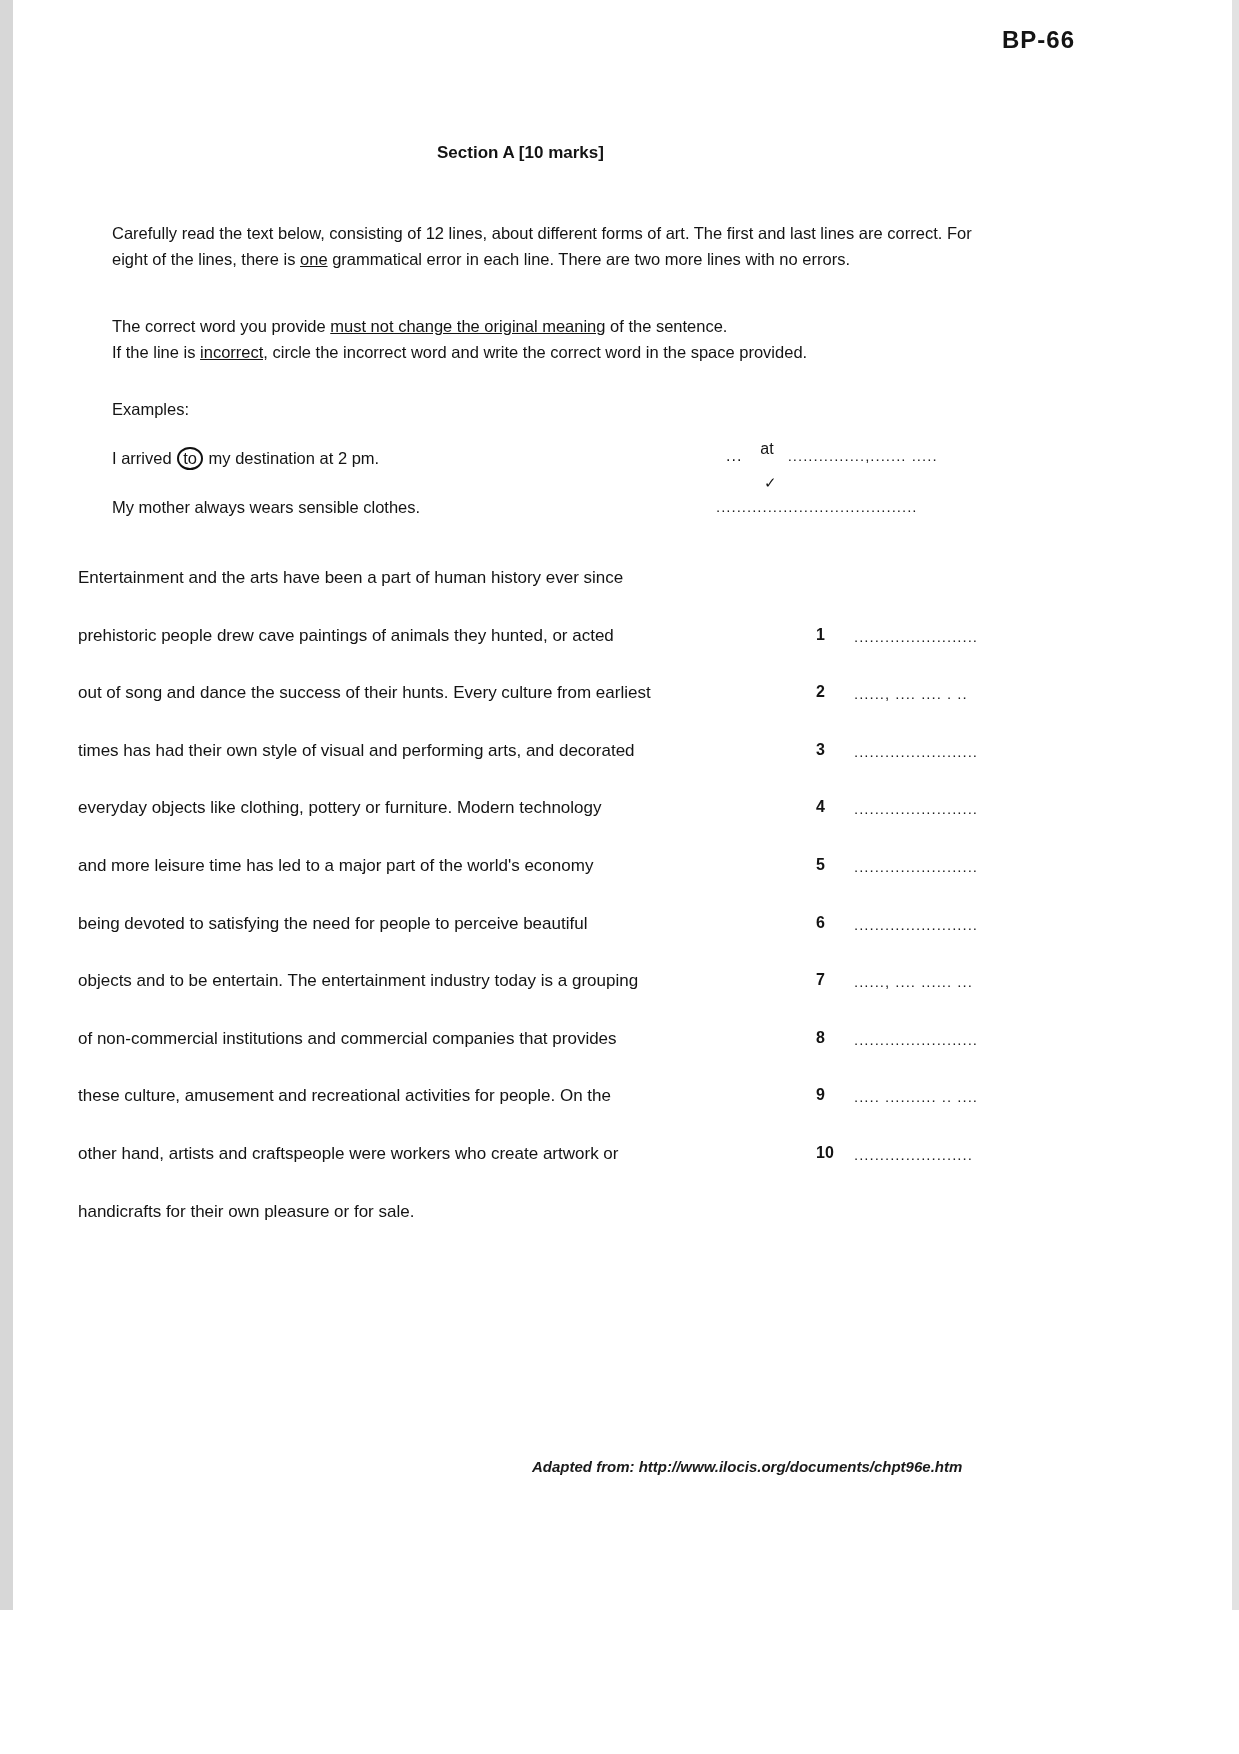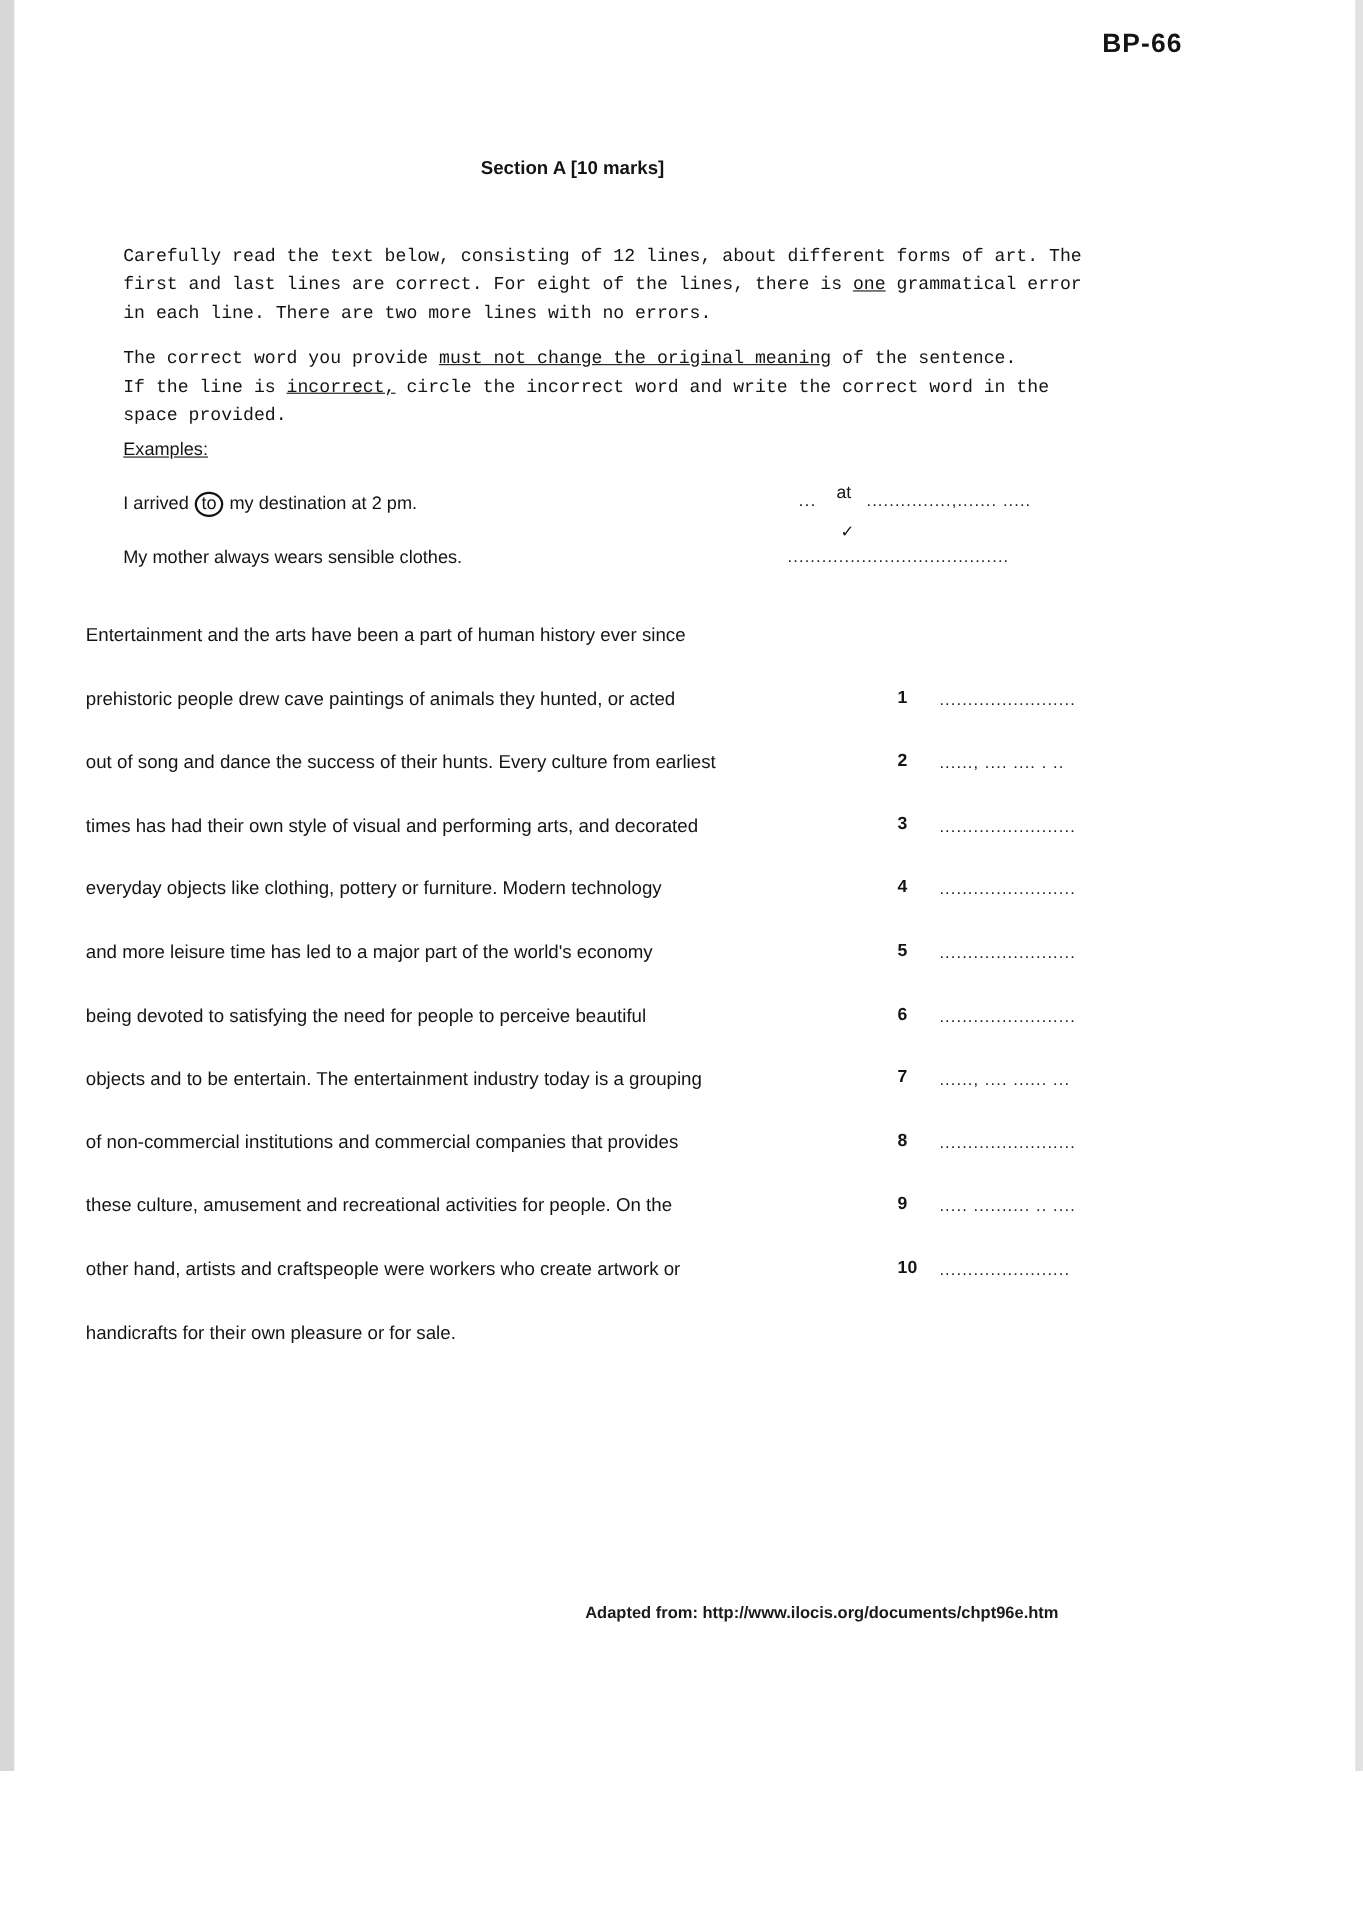--- a/index.html
+++ b/index.html
@@ -7,43 +7,43 @@
     position:relative;width:1239px;height:1610px;background:#ffffff;
     font-family:"Liberation Sans",sans-serif;color:#141414;overflow:hidden;
   }
   .edge{position:absolute;top:0;bottom:0;background:#d7d7d7;}
   .edge.left{left:0;width:13px;}
   .edge.right{right:0;width:7px;background:#e2e2e2;}
 
   .doc-code{position:absolute;top:26px;left:1002px;font-size:24px;font-weight:600;letter-spacing:1px;}
   .section-title{position:absolute;top:143px;left:437px;width:400px;font-size:17px;font-weight:700;}
 
-  .instr{position:absolute;left:112px;width:872px;font-size:16.5px;line-height:26px;font-family:Liberation Mono, monospace;}
+  .instr{position:absolute;left:112px;width:872px;font-size:16.5px;line-height:26px;}
   .instr-read{top:220px;}
   .instr-rules{top:313px;}
   .u{text-decoration:underline;}
-  .examples-label{position:absolute;left:112px;top:400px;font-size:16.5px;text-decoration:underline;}
+  .examples-label{position:absolute;left:112px;top:400px;font-size:16.5px;}
 
   .ex1-text{position:absolute;left:112px;top:447px;font-size:16.5px;}
   .circled{display:inline-block;border:2px solid #111;border-radius:50%;padding:0 4px;line-height:19px;margin:0 1px;}
   .ex1-answer{position:absolute;left:726px;top:447px;font-size:16px;white-space:nowrap;}
   .ex1-answer .pre{letter-spacing:1px;}
   .ex1-answer .ans{position:relative;top:-7px;margin:0 14px 0 18px;}
   .dots{letter-spacing:1px;font-size:15px;color:#1c1c1c;white-space:nowrap;}
   .ex-tick{position:absolute;left:764px;top:474px;font-size:15px;}
   .ex2-text{position:absolute;left:112px;top:498px;font-size:16.5px;}
   .ex2-dots{position:absolute;left:716px;top:498px;}
 
   .passage{position:absolute;left:78px;top:568px;width:960px;}
   .prow{position:relative;height:57.6px;}
   .prow .ptext{position:absolute;left:0;top:0;font-size:17px;white-space:nowrap;}
   .prow .pnum{position:absolute;left:738px;top:0;width:30px;font-size:16px;font-weight:700;text-align:left;}
   .prow .pdots{position:absolute;left:776px;top:2px;}
 
-  .attribution{position:absolute;left:532px;top:1458px;font-size:15px;font-weight:600;color:#1a1a1a;}
+  .attribution{position:absolute;left:532px;top:1458px;font-size:15px;font-style:italic;font-weight:600;color:#1a1a1a;}
   .page-num{position:absolute;left:0;right:90px;top:1610px;text-align:center;font-size:16px;}
   .footer-brand{position:absolute;left:0;right:90px;top:1648px;text-align:center;font-size:15px;font-weight:700;}
   .footer-num{position:absolute;left:0;right:90px;top:1682px;text-align:center;font-size:10px;font-weight:600;}
   .watermark{position:absolute;left:46px;top:1698px;font-size:22px;font-family:"DejaVu Sans Mono",monospace;color:#a16207;}
 </style>
 </head>
 <body>
 
 <div class="sheet">
   <div class="edge left"></div>

